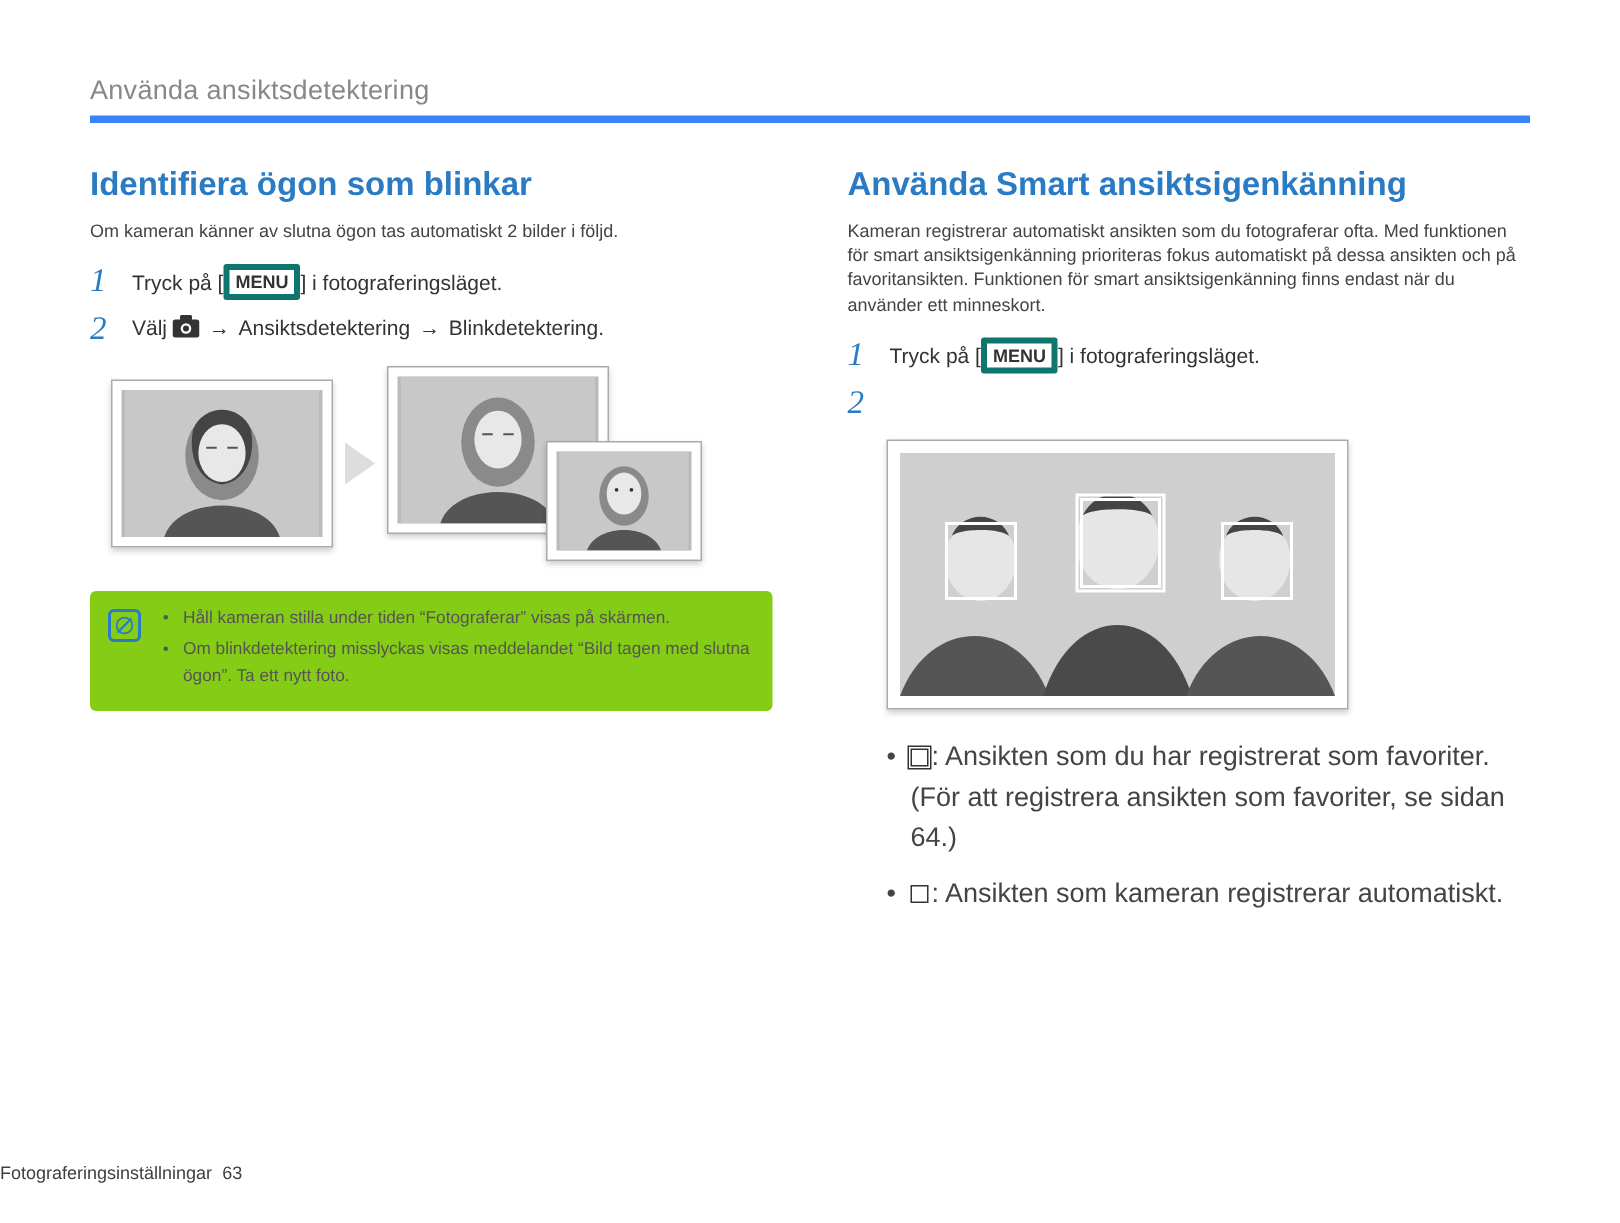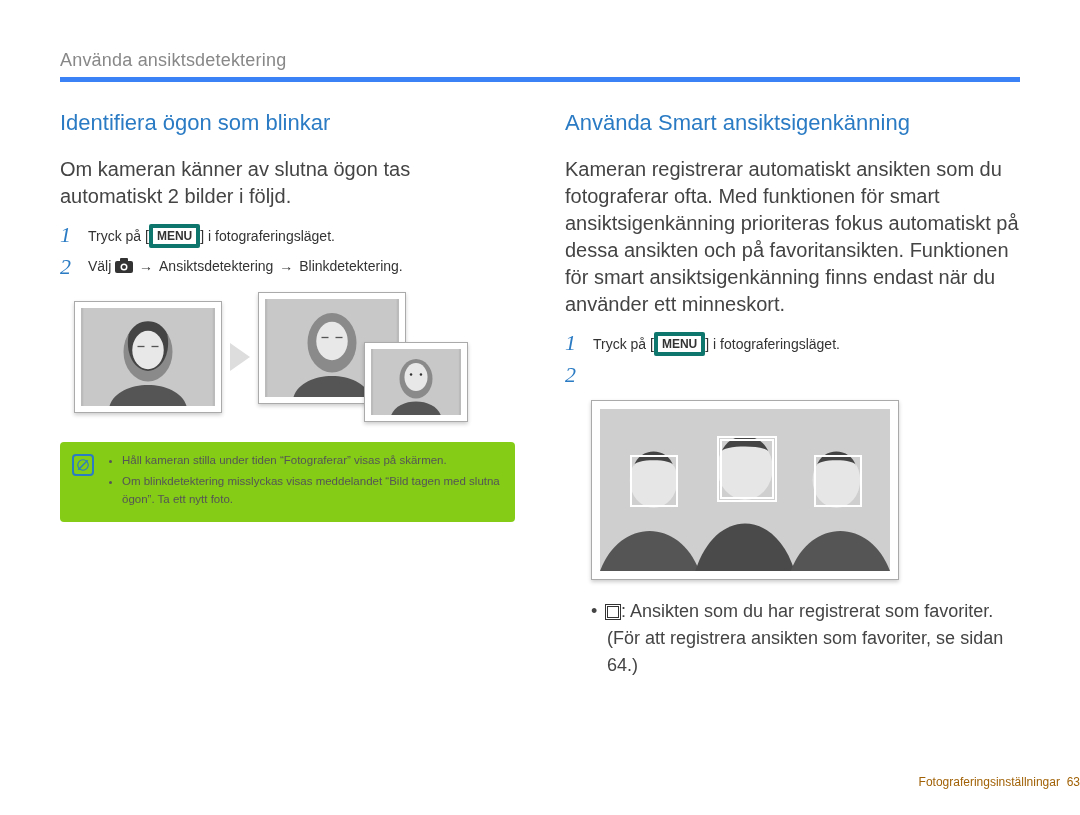--- a/index.html
+++ b/index.html
@@ -27,25 +27,25 @@
     display: flex;
     gap: 50px;
   }
   .col {
     flex: 1;
     min-width: 0;
   }
   .section-title {
     color: #2a7bc4;
     font-size: 22px;
-    font-weight: 400;
-    margin-bottom: 20px;
+    font-weight: 700;
+    margin-bottom: 10px;
   }
   .body-text {
-    font-size: 20px;
+    font-size: 12px;
     color: #444;
     line-height: 1.35;
     margin-bottom: 14px;
   }
   .step {
     display: flex;
     align-items: flex-start;
     gap: 10px;
     margin-bottom: 8px;
     font-size: 14px;
@@ -174,23 +174,23 @@
     content: "";
     position: absolute;
     inset: -3px;
     border: 1.5px solid #333;
   }
 
   .footer {
     position: absolute;
     bottom: 26px;
     left: 0; right: 0;
-    text-align: right;
+    text-align: left;
     font-size: 12px;
-    color: #a16207;
+    color: #404040;
   }
 </style>
 </head>
 <body>
 
 <div class="page">
   <div class="header">Använda ansiktsdetektering</div>
 
   <div class="columns">
 
@@ -314,20 +314,23 @@
           <div class="face-box dbl" style="left:120px; top:30px; width:54px; height:60px;"></div>
           <div class="face-box" style="left:214px; top:46px; width:48px; height:52px;"></div>
         </div>
       </div>
 
       <div class="legend">
         <div class="legend-item">
           <span class="mini-box dbl"></span><span>: Ansikten som du har registrerat som favoriter.</span><br>
           <span>(För att registrera ansikten som favoriter, se sidan 64.)</span>
         </div>
+        <div class="legend-item">
+          <span class="mini-box"></span><span>: Ansikten som kameran registrerar automatiskt.</span>
+        </div>
       </div>
     </div>
   </div>
 </div>
 
 <div class="footer">
   <span>Fotograferingsinställningar</span>&nbsp;&nbsp;<span>63</span>
 </div>
 
 </body></html>

